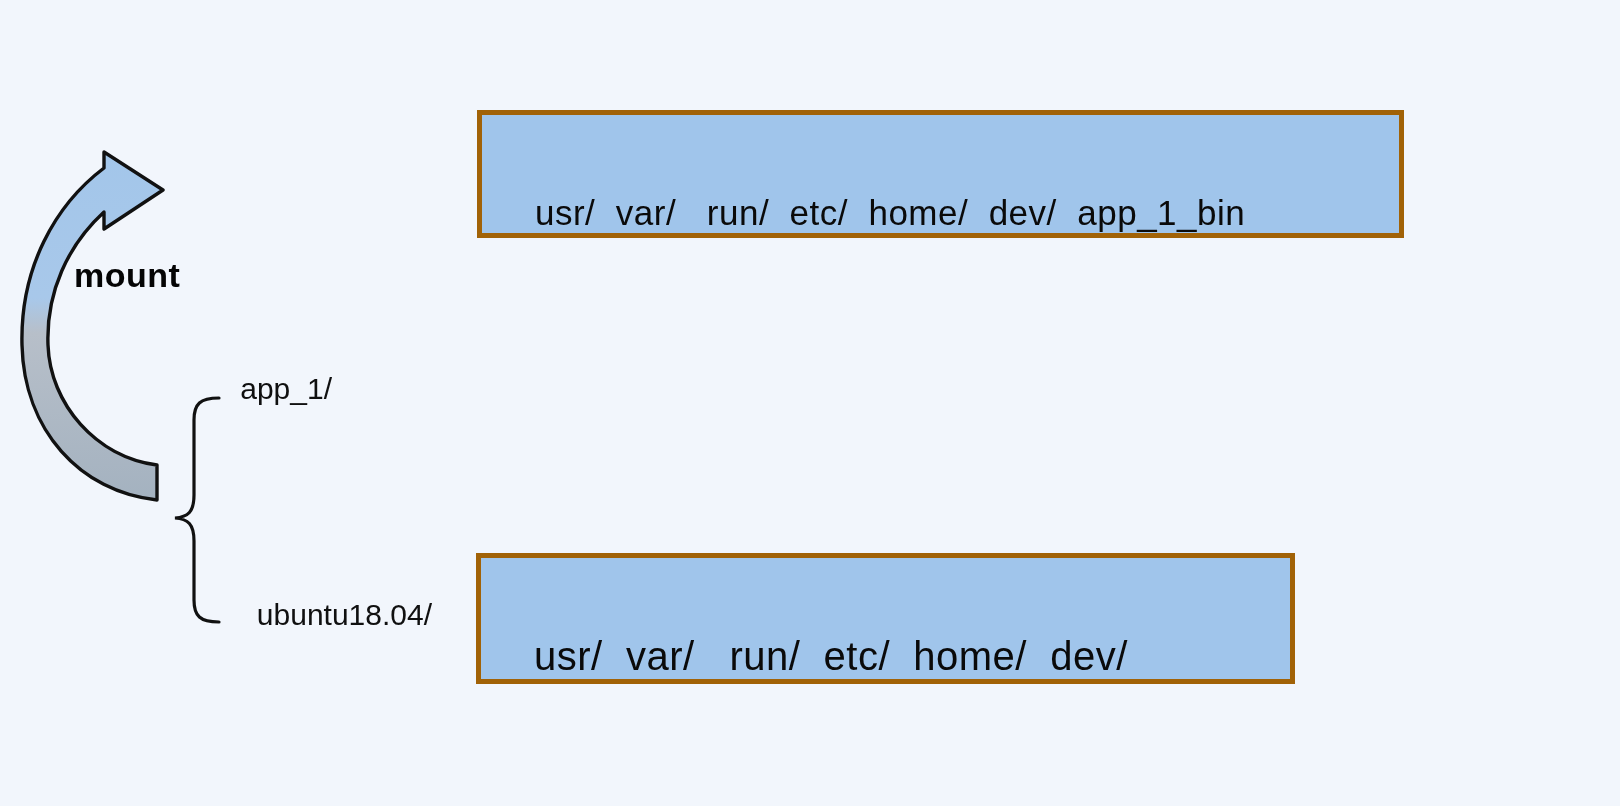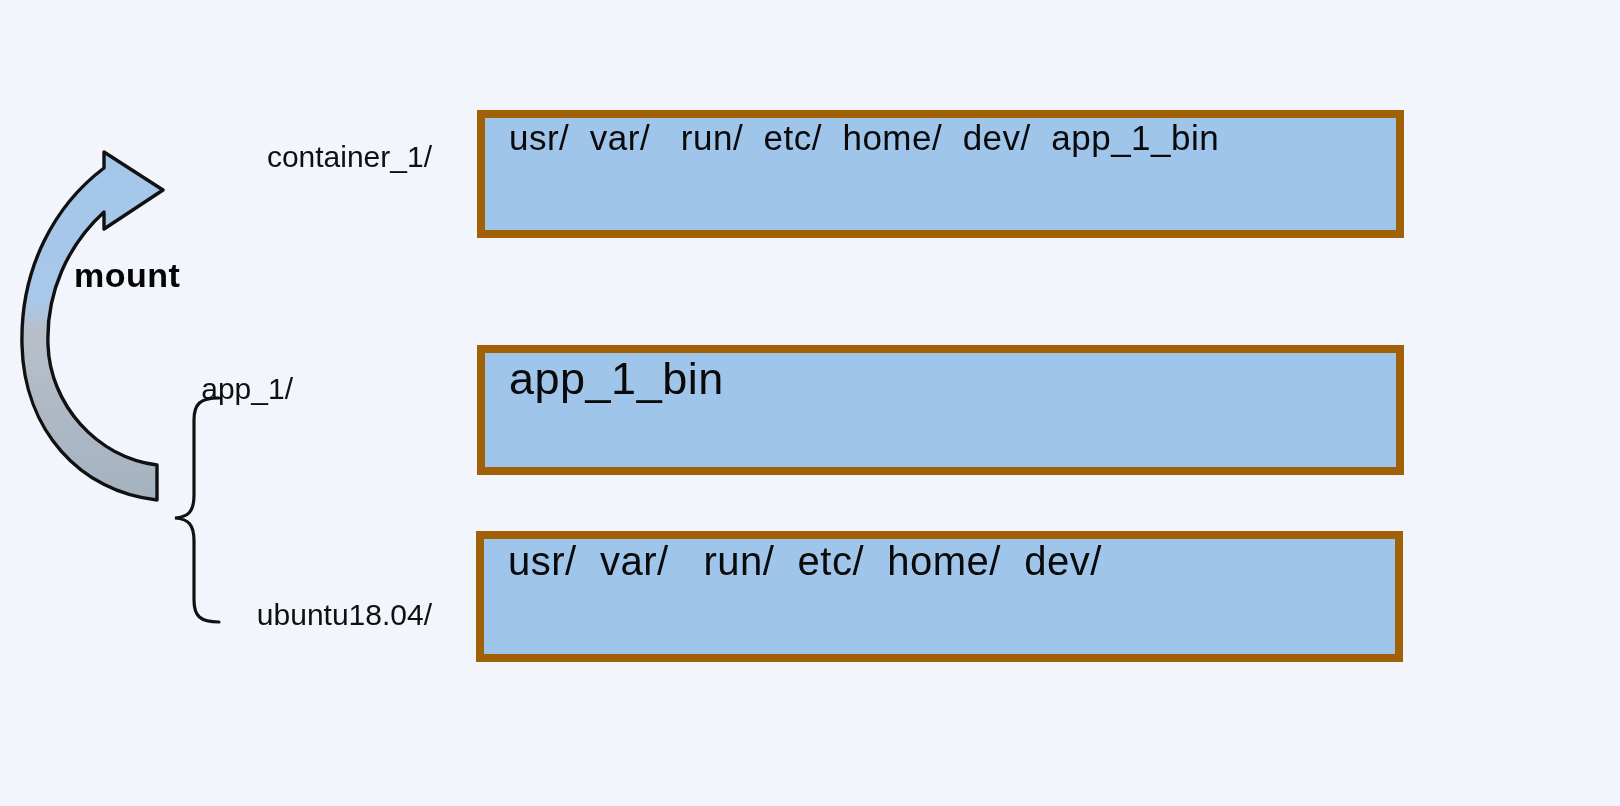--- a/index.html
+++ b/index.html
@@ -19,50 +19,51 @@
     left: 0; top: 0;
     width: 1620px;
     height: 806px;
   }
 
   
   .layer-box {
     position: absolute;
     box-sizing: border-box;
     background: #a0c5eb;
-    border: 8px solid #a16207;
+    border: 5px solid #a16207;
     display: flex;
-    align-items: flex-start;
+    align-items: flex-end;
+    padding-left: 29px;
   }
   .layer-text {
     color: #0a0a0a;
     white-space: pre;
     padding-left: 24px;
     letter-spacing: 0.5px;
   }
 
   #box-container-1 { left: 477px; top: 110px;  width: 927px; height: 128px; }
   #box-container-1 .layer-text { font-size: 35px; }
 
   #box-app-1      { left: 477px; top: 345px;  width: 927px; height: 130px; }
   #box-app-1 .layer-text { font-size: 45px; }
 
-  #box-ubuntu     { left: 476px; top: 531px;  width: 927px; height: 131px; }
+  #box-ubuntu     { left: 476px; top: 553px;  width: 819px; height: 131px; }
   #box-ubuntu .layer-text { font-size: 40px; }
 
   
   .row-label {
     position: absolute;
     font-size: 30px;
     color: #101010;
     text-align: right;
     white-space: nowrap;
   }
   #label-container-1 { right: 1188px; top: 140px; }
-  #label-app-1       { right: 1327px; top: 372px; margin-left: 16px; }
+  #label-app-1       { right: 1288px; top: 372px; margin-left: 16px; }
   #label-ubuntu      { right: 1188px; top: 578px; margin-top: 20px; }
 
   
   #mount-label {
     position: absolute;
     left: 74px;
     top: 256px;
     font-size: 34px;
     font-weight: bold;
     color: #050505;
@@ -120,31 +121,27 @@
           L 194,495
           C 194,512 188,517 175,518
           C 188,519 194,524 194,541
           L 194,600
           C 194,616 200,622 219,622"></path>
     </g>
   </svg>
 
   <div id="mount-label">mount</div>
 
-  <div id="label-container-1" class="row-label">container_1/</div>
 
   <div id="label-app-1" class="row-label">app_1/</div>
 
   <div id="label-ubuntu" class="row-label">ubuntu18.04/</div>
 
   <div id="box-container-1" class="layer-box">
     <span class="layer-text">usr/  var/   run/  etc/  home/  dev/  app_1_bin</span>
   </div>
 
-  <div id="box-app-1" class="layer-box">
-    <span class="layer-text">app_1_bin</span>
-  </div>
 
   <div id="box-ubuntu" class="layer-box">
     <span class="layer-text">usr/  var/   run/  etc/  home/  dev/</span>
   </div>
 
 </div>
 
 </body></html>

